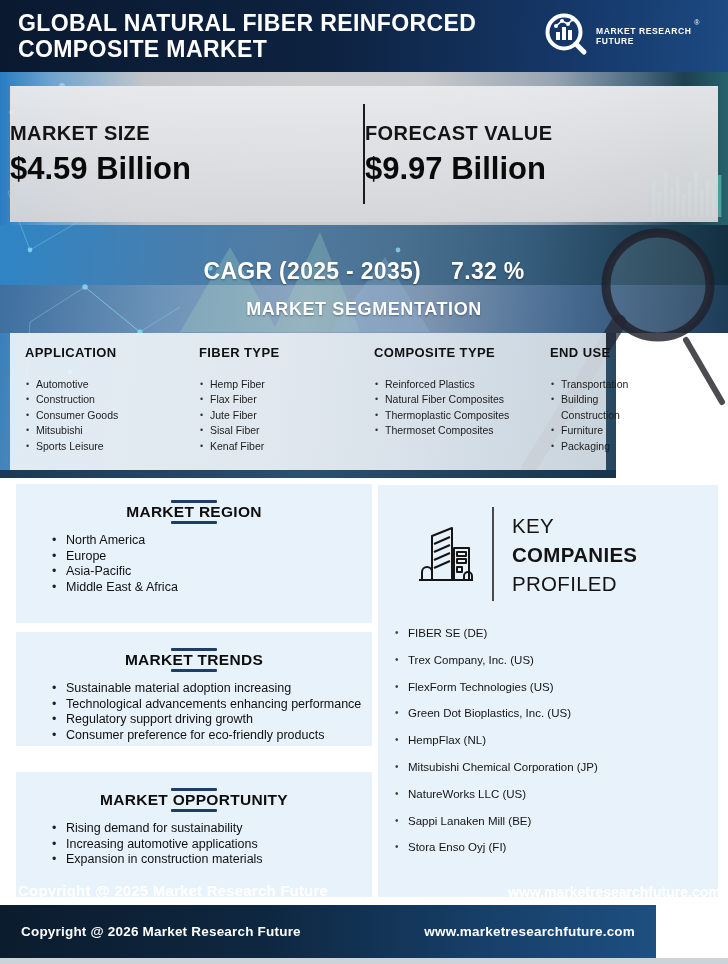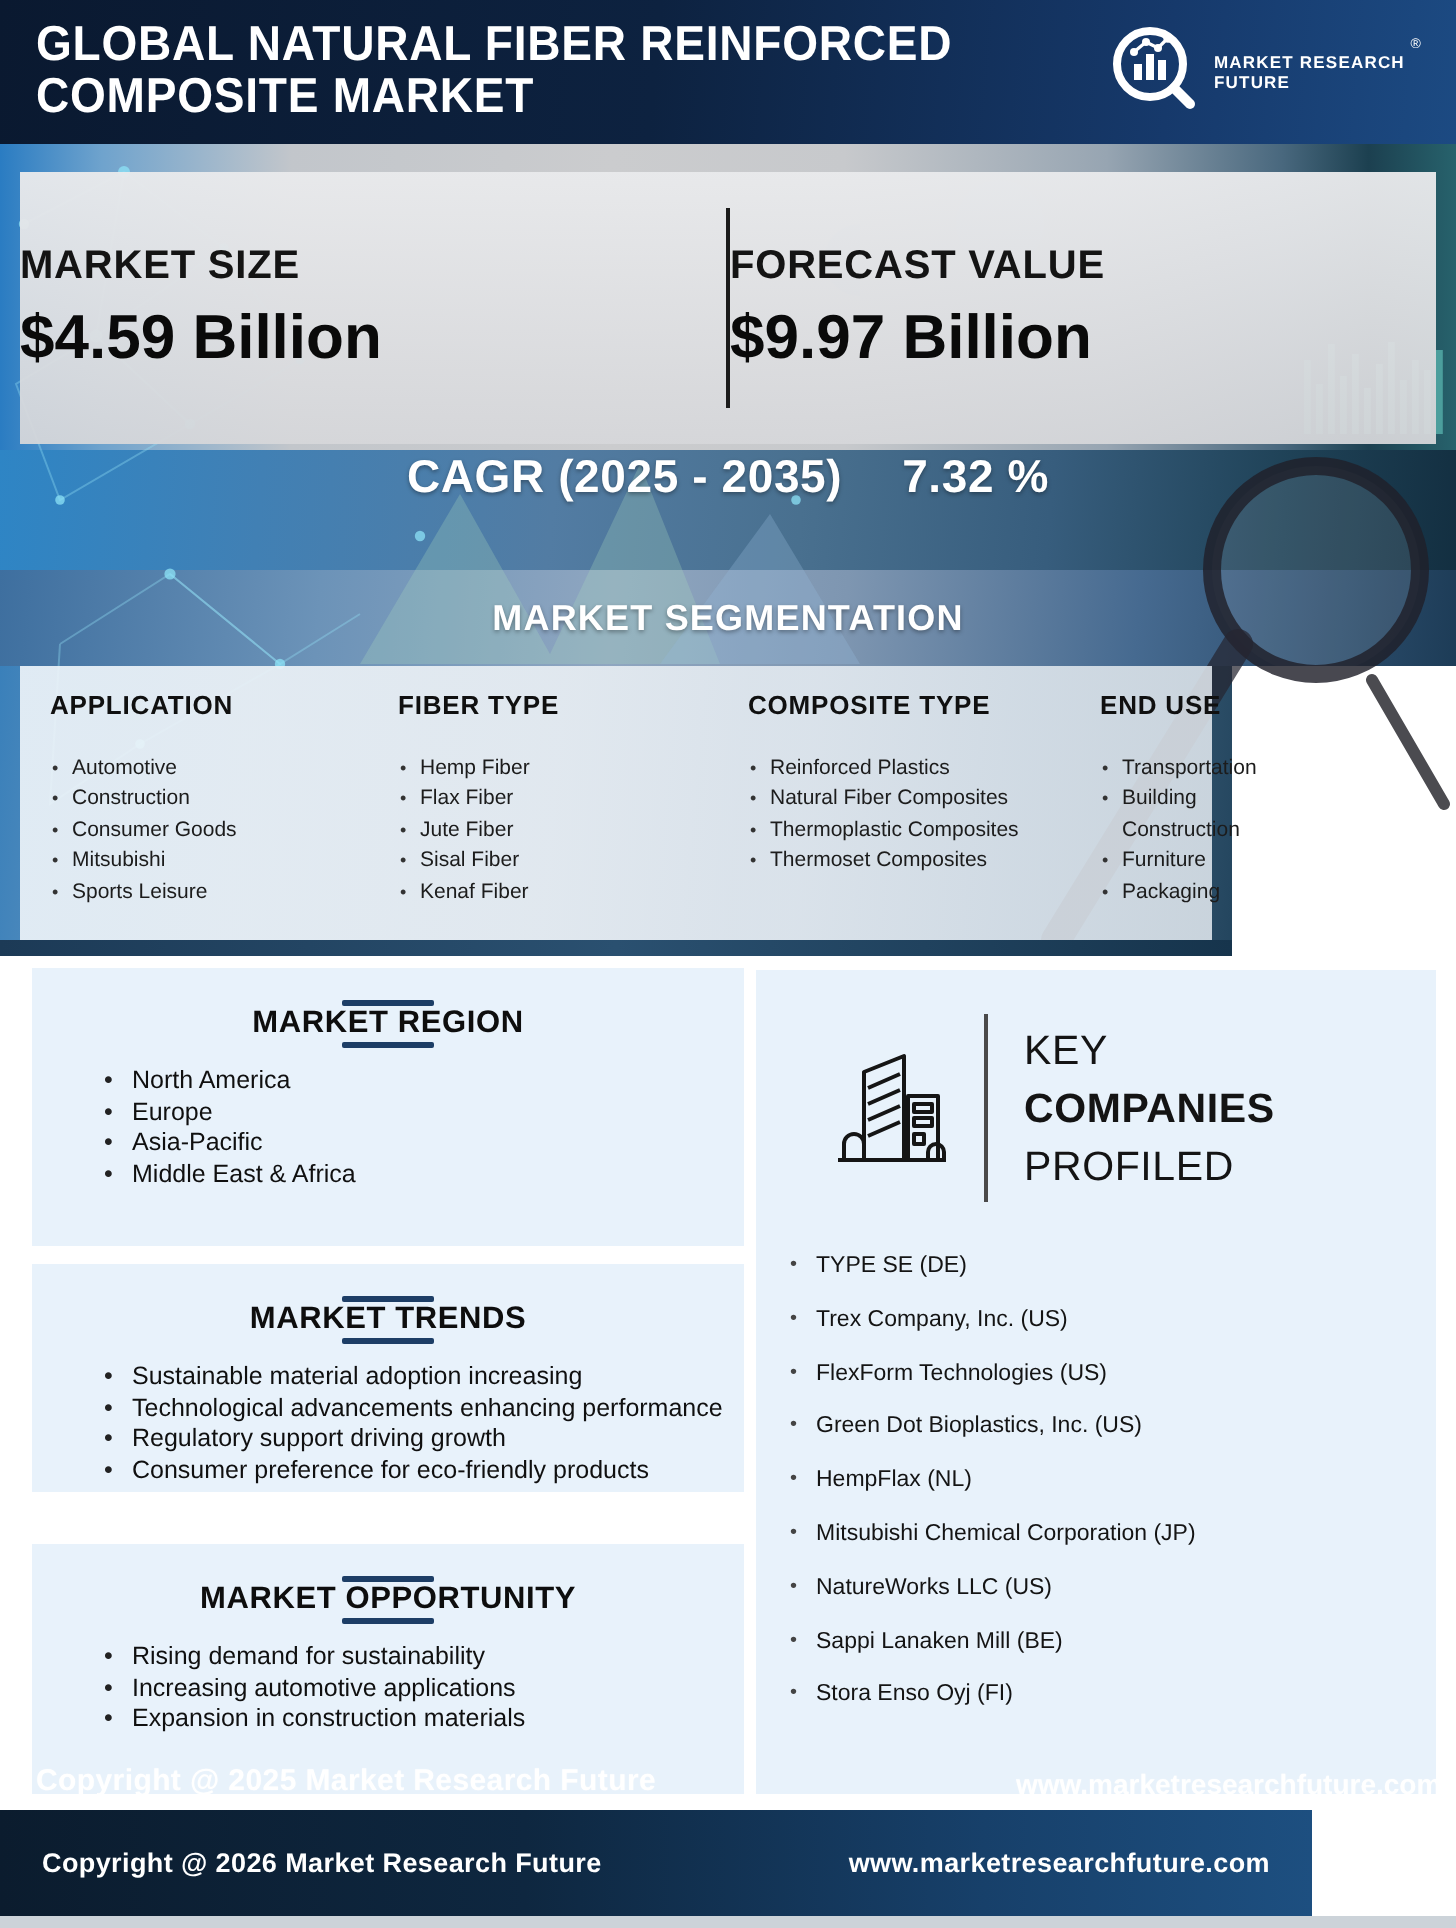--- a/index.html
+++ b/index.html
@@ -5,30 +5,30 @@
   * { margin:0; padding:0; box-sizing:border-box; }
   body { font-family:"Liberation Sans", sans-serif; background:#fff; }
   .page { position:relative; width:728px; height:964px; overflow:hidden; background:#fff; }
 
   
   .header { position:absolute; top:0; left:0; width:728px; height:72px;
     background:linear-gradient(95deg,#0a1930 0%,#0d2240 45%,#16396b 80%,#1c4a82 100%);
     display:flex; align-items:center; justify-content:space-between; padding:0 18px; z-index:3; }
   .title { color:#fff; font-weight:bold; font-size:24.5px; line-height:26px; letter-spacing:.4px;
     transform:scaleX(.94); transform-origin:left center; white-space:nowrap; }
-  .logo { display:flex; align-items:center; gap:7px; margin-right:1px; }
+  .logo { display:flex; align-items:center; gap:7px; margin-right:12px; }
   .logo-text { color:#fff; font-weight:bold; font-size:8.5px; letter-spacing:.6px; width:102px; line-height:10px; position:relative; }
   .logo-reg { position:absolute; top:-8px; right:-2px; font-size:7px; font-weight:normal; }
 
   
   .hero { position:absolute; top:72px; left:0; width:728px; height:153px;
     background:linear-gradient(90deg,#2a7cc2 0%,#6fa3cd 7%,#c2c6cb 20%,#cbccce 42%,#c7c9cc 58%,#97a5b2 76%,#49687e 88%,#1c4050 94%,#27626c 100%); }
   .cagr { position:absolute; top:225px; left:0; width:728px; height:60px;
     background:linear-gradient(95deg,#2e85c5 0%,#4180b4 18%,#527ca3 38%,#49708f 55%,#375d7d 72%,#1f4257 88%,#132f41 100%);
-    display:flex; align-items:flex-start; justify-content:center; gap:30px; }
+    display:flex; align-items:flex-end; justify-content:center; gap:30px; }
   .cagr span { color:#fff; font-weight:bold; font-size:23px; letter-spacing:.3px; position:relative; z-index:2;
     text-shadow:0 1px 2px rgba(0,0,0,.35); }
   .segtitle { position:absolute; top:285px; left:0; width:728px; height:48px;
     background:linear-gradient(95deg,#3e6f9f 0%,#6c93b8 22%,#8fa6c0 42%,#7e96b1 58%,#466a90 78%,#1d3c57 100%);
     display:flex; align-items:center; justify-content:center; }
   .segtitle span { color:#fff; font-weight:bold; font-size:18px; letter-spacing:.6px; position:relative; z-index:2;
     text-shadow:0 1px 2px rgba(0,0,0,.35); }
   .segarea { position:absolute; top:333px; left:0; width:616px; height:145px;
     background:linear-gradient(95deg,#3a80ba 0%,#87a6c2 20%,#aebbc7 45%,#93a5b5 65%,#51718b 82%,#23455e 100%); }
   .segarea::after { content:""; position:absolute; bottom:0; left:0; right:0; height:8px;
@@ -291,21 +291,21 @@
           </svg>
         </span>
         <span class="kc-divider"></span>
         <div class="kc-title">
           <div>KEY</div>
           <div class="bold">COMPANIES</div>
           <div>PROFILED</div>
         </div>
       </div>
       <ul class="kc-list">
-        <li>TYPE SE (DE)</li>
+        <li>FIBER SE (DE)</li>
         <li>Trex Company, Inc. (US)</li>
         <li>FlexForm Technologies (US)</li>
         <li>Green Dot Bioplastics, Inc. (US)</li>
         <li>HempFlax (NL)</li>
         <li>Mitsubishi Chemical Corporation (JP)</li>
         <li>NatureWorks LLC (US)</li>
         <li>Sappi Lanaken Mill (BE)</li>
         <li>Stora Enso Oyj (FI)</li>
       </ul>
     </div>

